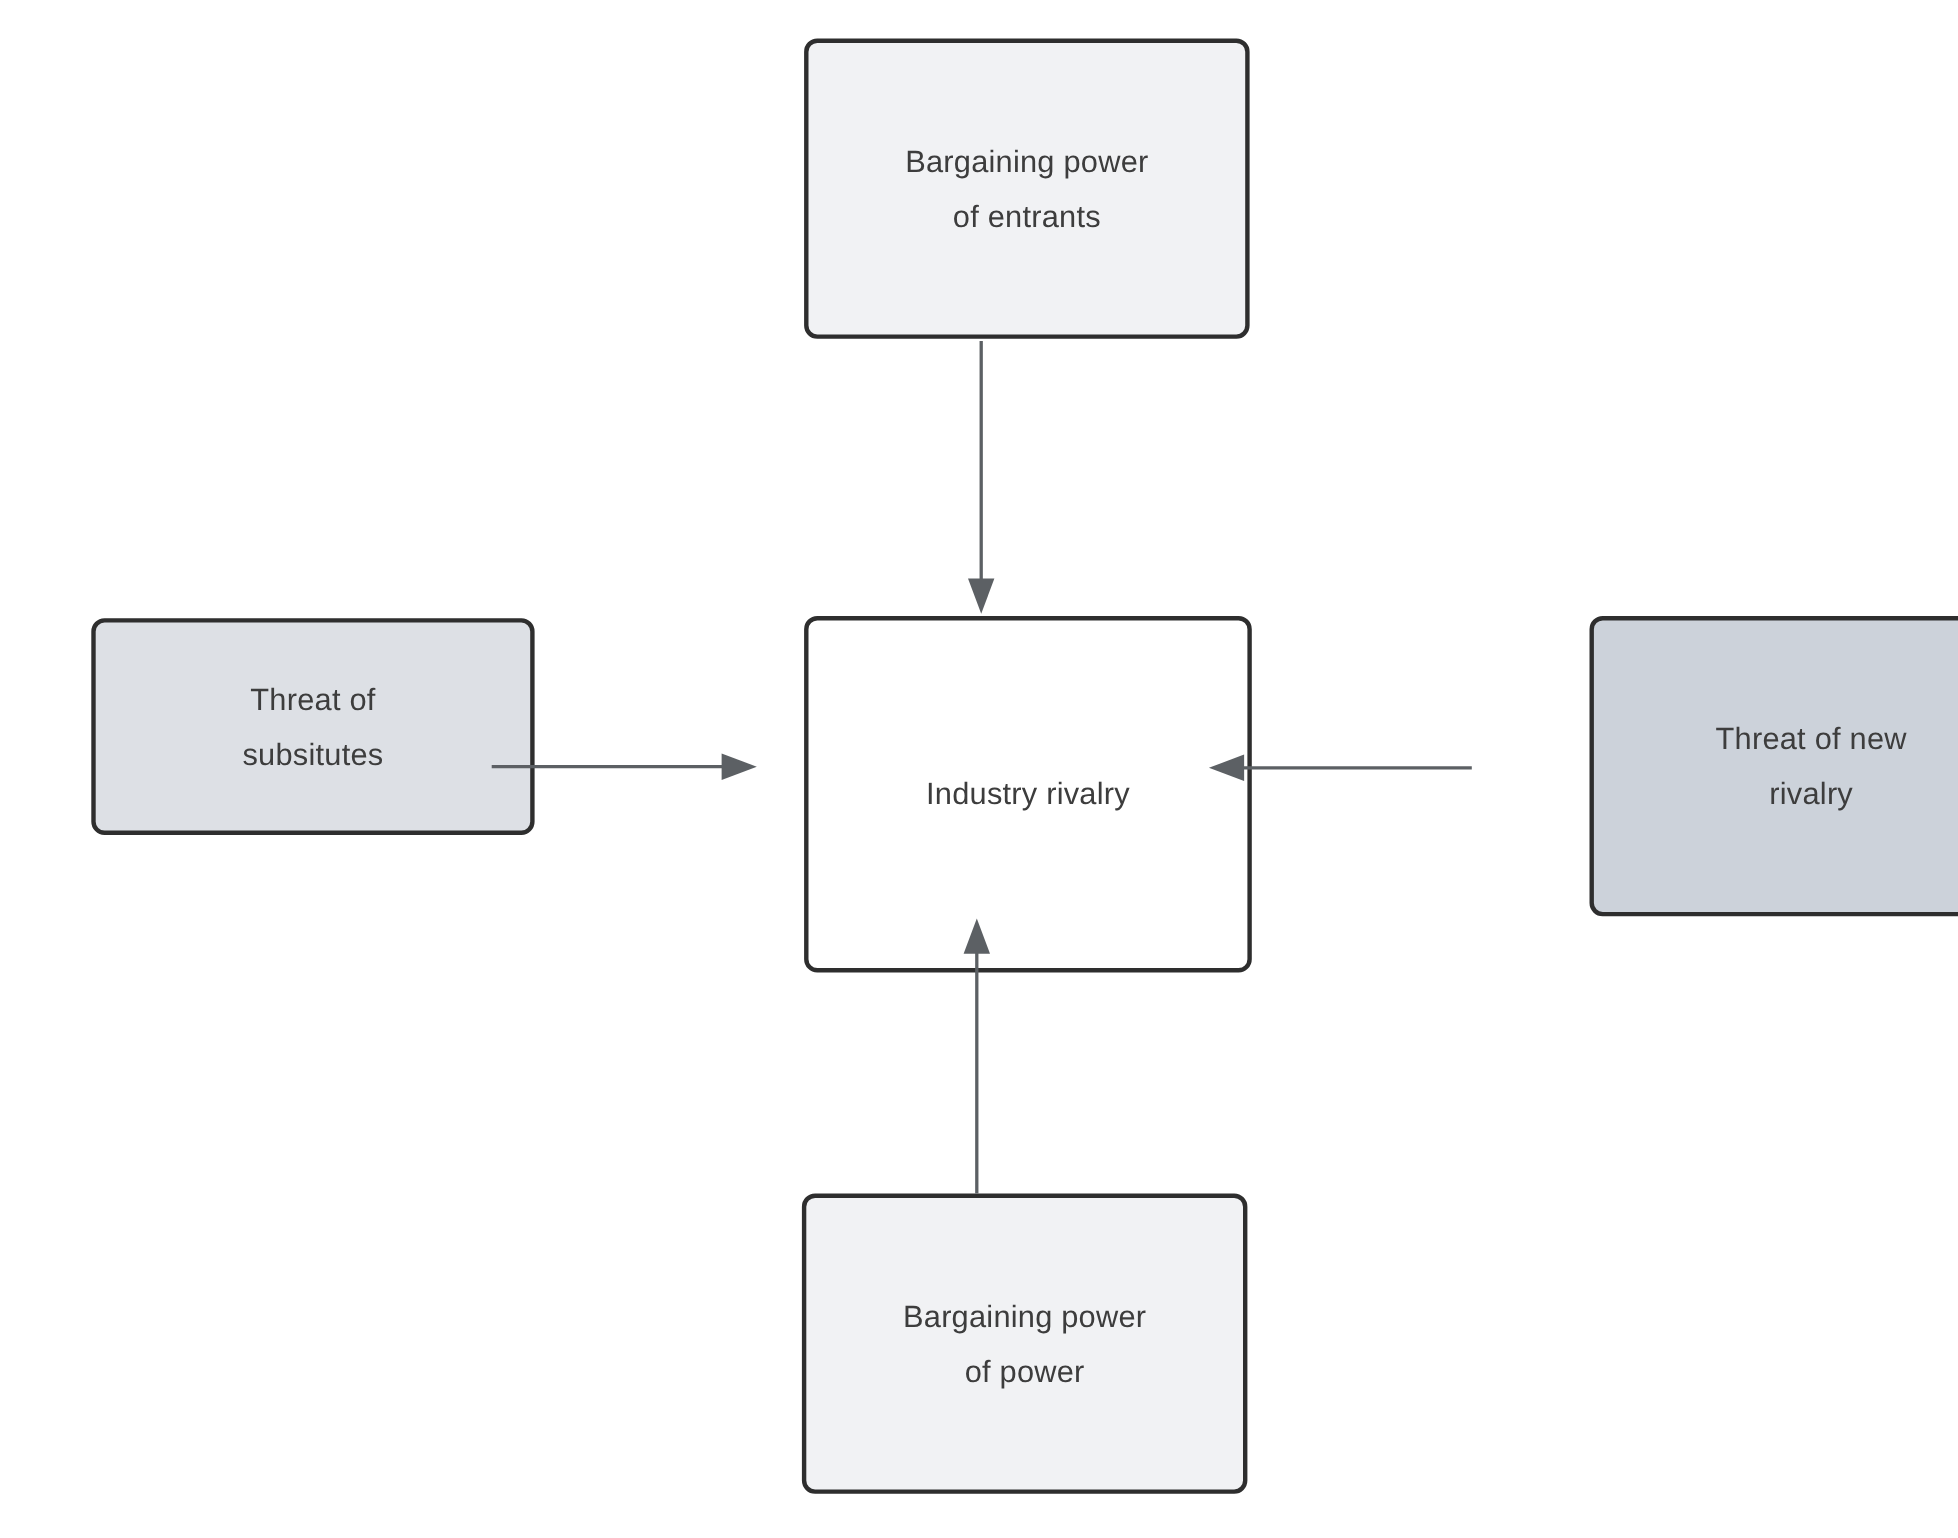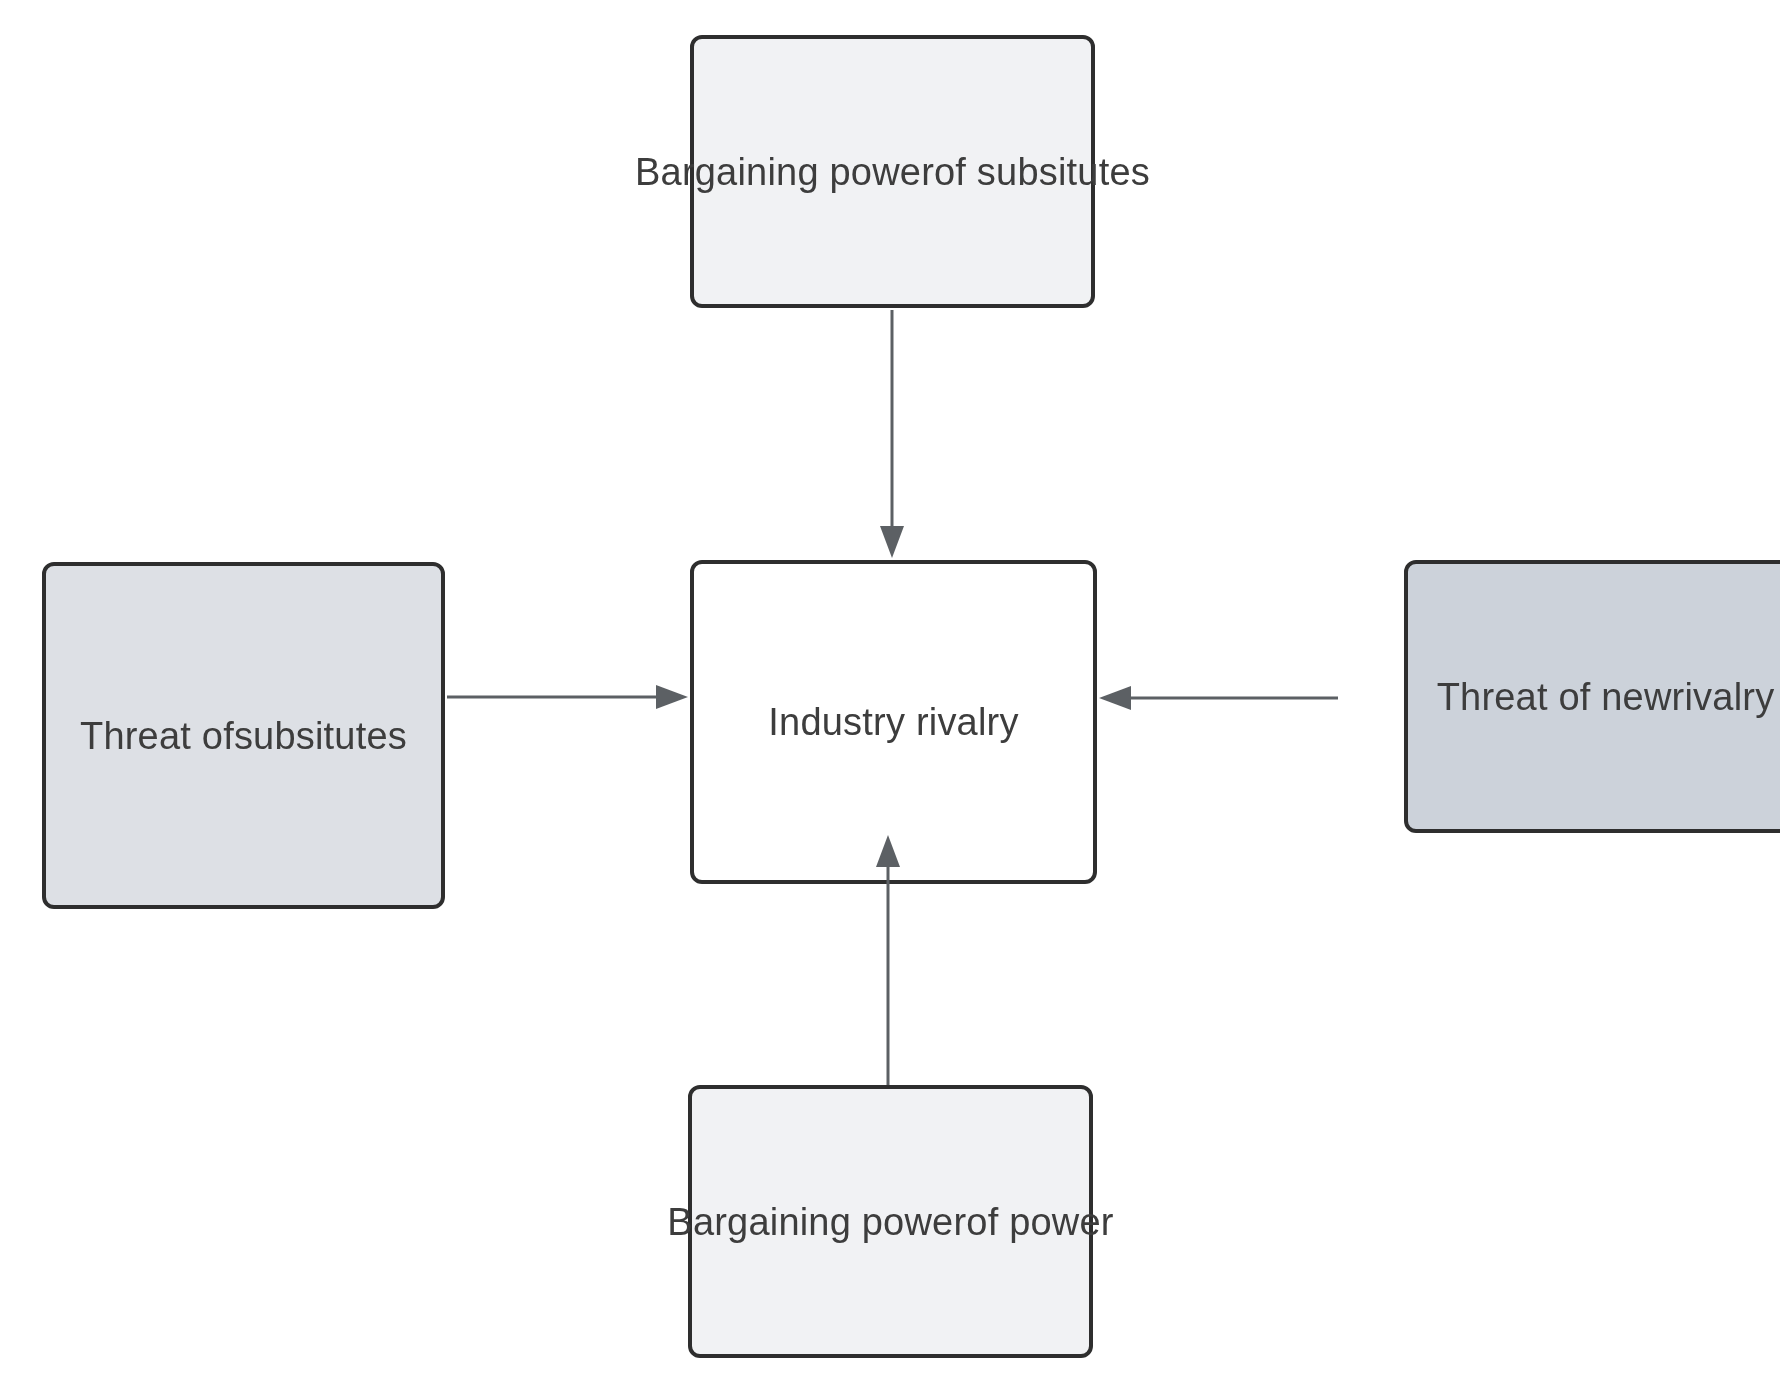--- a/index.html
+++ b/index.html
@@ -26,36 +26,37 @@
     height: 1398px;
     background: var(--background);
     overflow: hidden;
   }
   .node {
     position: absolute;
     box-sizing: border-box;
     border: 4px solid var(--border);
     border-radius: 12px;
     display: flex;
-    flex-direction: row;
+    flex-direction: column;
     align-items: center;
     justify-content: center;
     text-align: center;
     color: var(--text);
-    font-size: 38px;
+    font-size: 28px;
     line-height: 50px;
     letter-spacing: 0.2px;
+    margin-left: 41px;
   }
   .node .line { white-space: nowrap; }
   .node-suppliers {
     left: 690px; top: 35px; width: 405px; height: 273px;
     background: var(--node-light);
   }
   .node-substitutes {
-    left: 42px; top: 562px; width: 403px; height: 347px;
+    left: 42px; top: 562px; width: 403px; height: 197px;
     background: var(--node-medium);
   }
   .node-rivalry {
     left: 690px; top: 560px; width: 407px; height: 324px;
     background: var(--node-white);
   }
   .node-entrants {
     left: 1404px; top: 560px; width: 403px; height: 273px;
     background: var(--node-dark);
   }
@@ -78,21 +79,21 @@
     fill: var(--arrow);
   }
 </style>
 </head>
 <body>
 
 <div class="canvas">
 
   <div class="node node-suppliers">
     <div class="line">Bargaining power</div>
-    <div class="line">of subsitutes</div>
+    <div class="line">of entrants</div>
   </div>
 
   <div class="node node-substitutes">
     <div class="line">Threat of</div>
     <div class="line">subsitutes</div>
   </div>
 
   <div class="node node-rivalry">
     <div class="line">Industry rivalry</div>
   </div>

